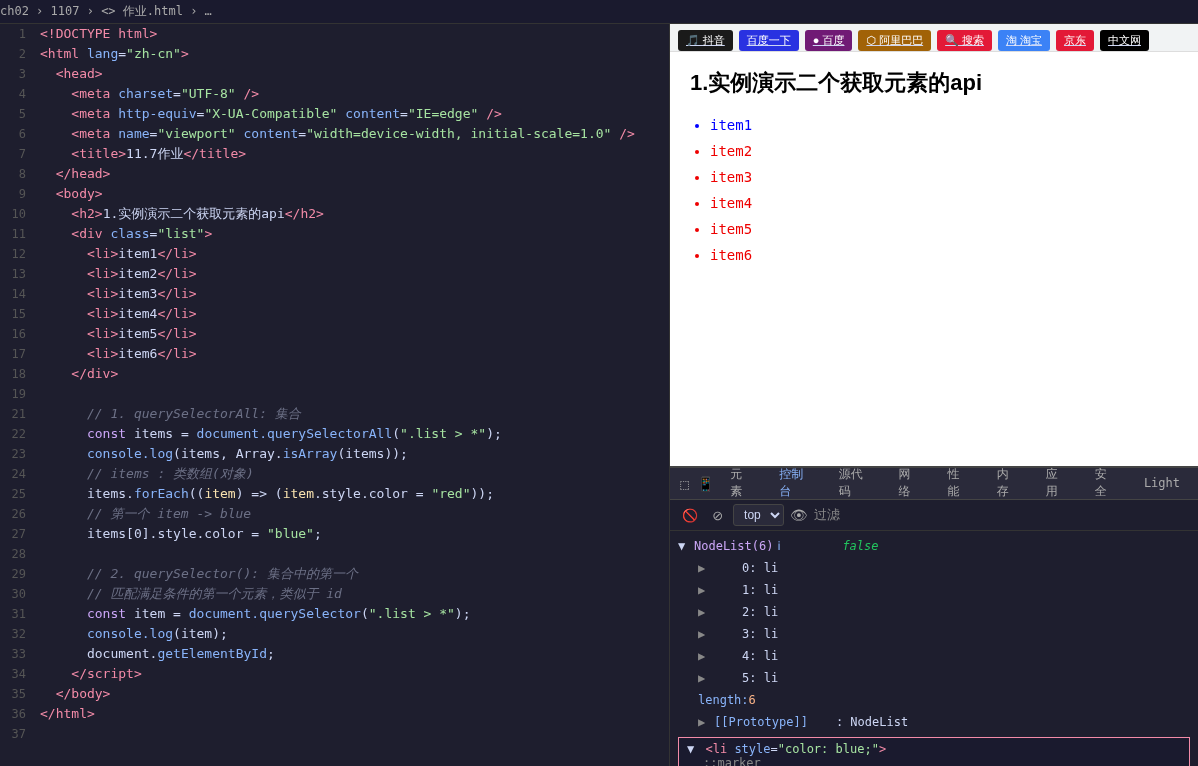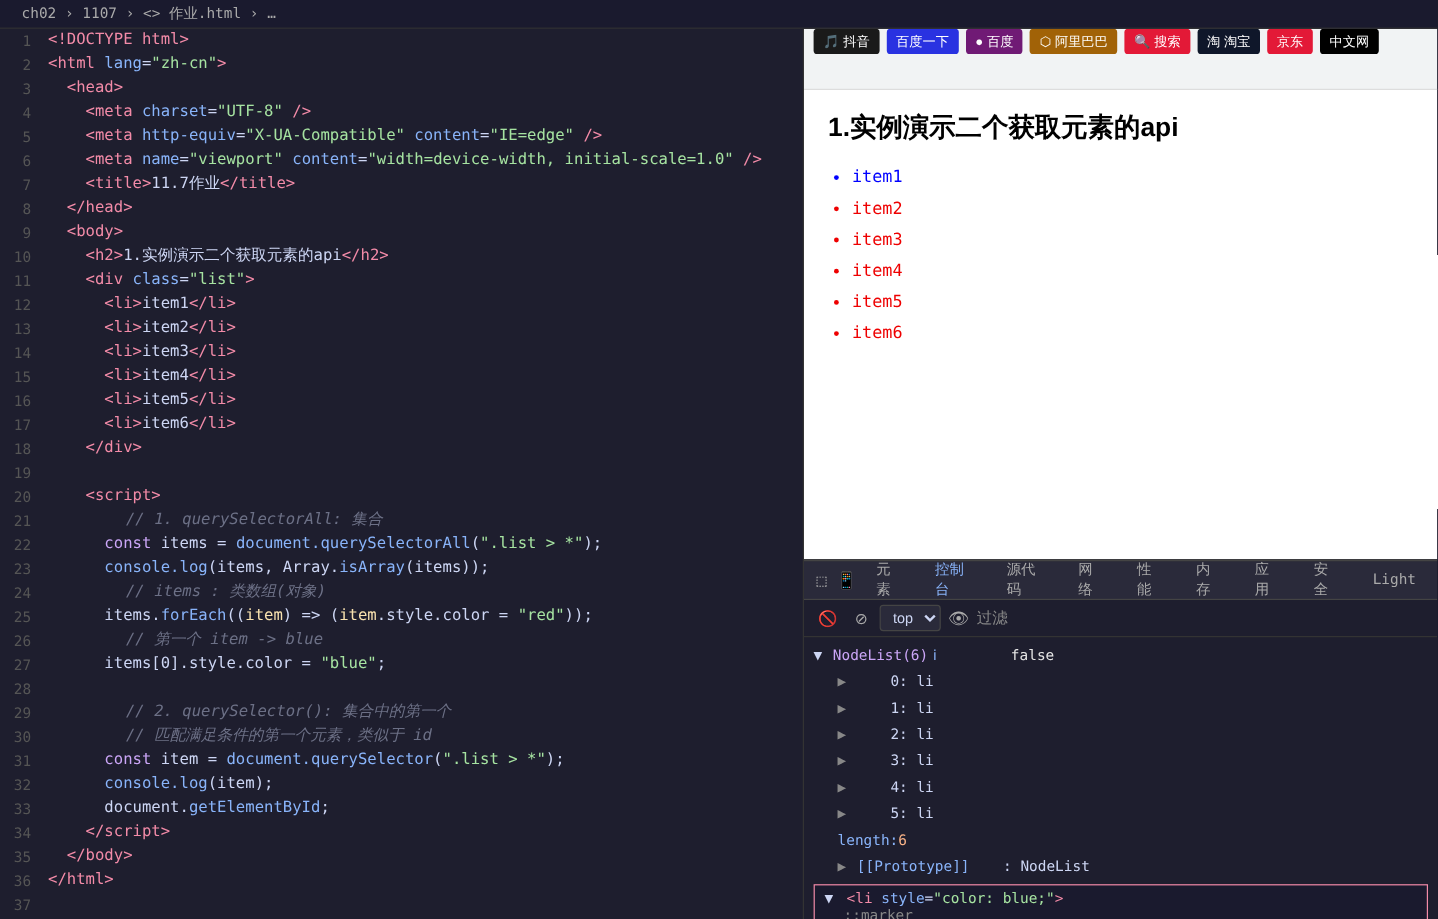--- a/index.html
+++ b/index.html
@@ -1,21 +1,21 @@
 <!DOCTYPE html>
 <html><head>
   <meta charset="utf-8">
   <style>
     * { margin: 0; padding: 0; box-sizing: border-box; }
     body { font-family: 'Consolas', 'Monaco', monospace; background: #1e1e2e; color: #cdd6f4; display: flex; flex-direction: column; height: 766px; overflow: hidden; font-size: 13px; }
 
     
     .breadcrumb {
       background: #1a1a2e;
-      padding: 3px 18px;
+      padding: 3px 0;
       font-size: 12px;
       color: #888;
       border-bottom: 1px solid #333;
       flex-shrink: 0;
     }
     .breadcrumb span { color: #aaa; }
 
     
     .main-area {
       display: flex;
@@ -50,57 +50,58 @@
       flex: 1;
       white-space: pre;
       font-size: 13px;
       padding-left: 4px;
     }
 
     
     .tag { color: #f38ba8; }
     .attr-name { color: #89b4fa; }
     .attr-value { color: #a6e3a1; }
-    .comment { color: #6c7086; font-style: italic; margin-left: 18px; }
+    .comment { color: #6c7086; font-style: italic; }
     .keyword { color: #cba6f7; }
     .string { color: #a6e3a1; }
     .function { color: #89b4fa; }
     .text-yellow { color: #f9e2af; }
 
     
     .browser-nav {
       background: #f1f3f4;
-      height: 51px;
-      display: flex;
-      align-items: flex-start;
+      height: 28px;
+      display: flex;
+      align-items: flex-end;
       padding: 0 8px;
       gap: 6px;
       border-bottom: 1px solid #ddd;
       flex-shrink: 0;
       overflow: hidden;
+      text-decoration: underline;
     }
     .nav-btn {
       background: #3d3d4a;
       color: #fff;
       border: none;
       border-radius: 3px;
       padding: 3px 8px;
       font-size: 11px;
       cursor: pointer;
       white-space: nowrap;
       display: flex;
       align-items: center;
       gap: 3px;
     }
     .nav-btn.douyin { background: #1a1a1a; }
     .nav-btn.baidu-yi { background: #2932e1; }
     .nav-btn.baidu { background: #701a75; }
     .nav-btn.alibaba { background: #a16207; }
     .nav-btn.sousuo { background: #e31937; }
-    .nav-btn.taobao { background: #0f172a; }
+    .nav-btn.taobao { background: #3b82f6; }
     .nav-btn.jingdong { background: #e31937; }
     .nav-btn.zhongwen { background: #000000; }
 
     
     .preview-content {
       flex: 1;
       background: #fff;
       padding: 16px 20px;
       overflow-y: auto;
     }
@@ -222,21 +223,21 @@
       color: #888;
       margin-right: 4px;
       cursor: pointer;
       user-select: none;
       width: 12px;
       flex-shrink: 0;
     }
     .expand-arrow.expanded { color: #cdd6f4; }
     .obj-key { color: #89b4fa; }
     .obj-val { color: #cdd6f4; margin-left: 28px; }
-    .obj-false { color: #e5e5e5; }
+    .obj-false { color: #22c55e; font-style: italic; }
     .obj-num { color: #fab387; }
     .nodelist-label { color: #cba6f7; }
 
     
     .element-panel {
       border: 1px solid #f38ba8;
       margin: 4px 8px;
       background: #1a1a2e;
       padding: 4px 8px;
       font-size: 12px;
@@ -330,24 +331,20 @@
           <span class="line-number">17</span>
           <span class="line-content">      <span class="tag">&lt;li&gt;</span>item6<span class="tag">&lt;/li&gt;</span></span>
         </div>
         <div class="code-line">
           <span class="line-number">18</span>
           <span class="line-content">    <span class="tag">&lt;/div&gt;</span></span>
         </div>
         <div class="code-line">
           <span class="line-number">19</span>
           <span class="line-content"></span>
-        </div>
-        <div class="code-line">
-          <span class="line-number">20</span>
-          <span class="line-content">    <span class="tag">&lt;script&gt;</span></span>
         </div>
         <div class="code-line">
           <span class="line-number">21</span>
           <span class="line-content">      <span class="comment">// 1. querySelectorAll: 集合</span></span>
         </div>
         <div class="code-line">
           <span class="line-number">22</span>
           <span class="line-content">      <span class="keyword">const</span> items = <span class="function">document.querySelectorAll</span>(<span class="string">".list &gt; *"</span>);</span>
         </div>
         <div class="code-line">

